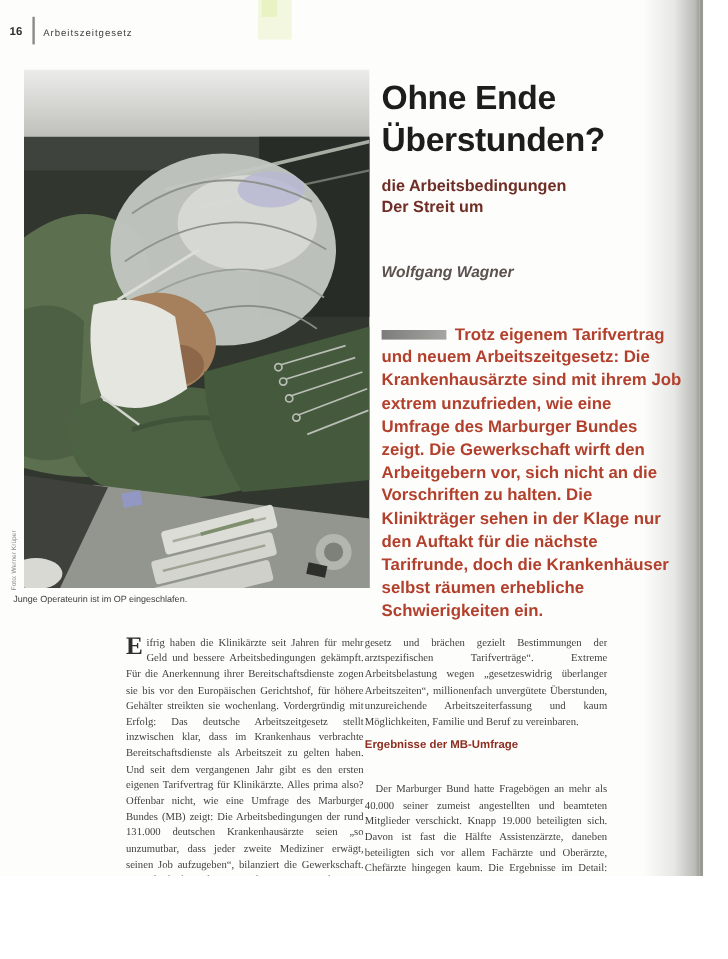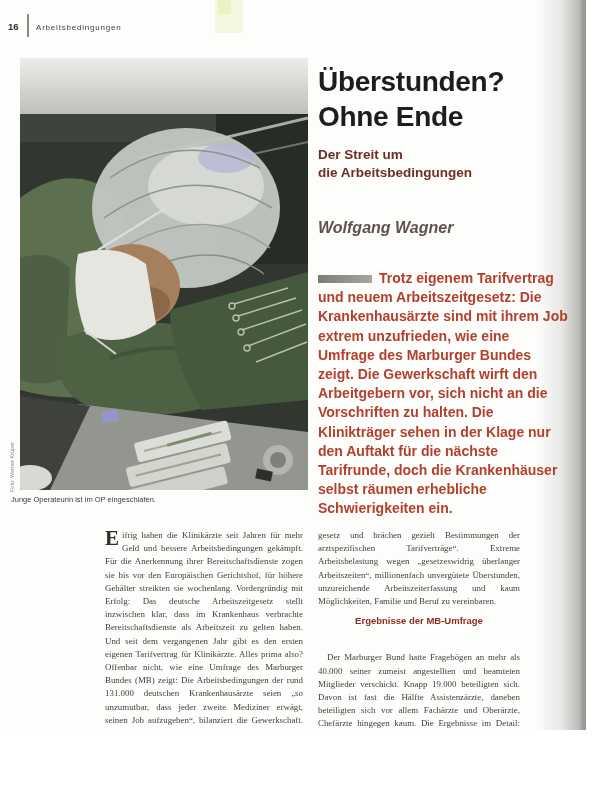--- a/index.html
+++ b/index.html
@@ -24,58 +24,58 @@
   .photo-credit{position:absolute;left:9px;top:408px;height:84px;width:8px;
     font-size:5.5px;color:#8a8a86;writing-mode:vertical-rl;transform:rotate(180deg);
     white-space:nowrap;overflow:hidden;}
   .caption{position:absolute;left:11px;top:495px;font-size:7.5px;color:#3c3c3a;}
 
   
   .title{position:absolute;left:318px;top:64px;font-size:28px;line-height:35px;
     font-weight:bold;color:#1d1d1b;letter-spacing:-.3px;}
   .subtitle{position:absolute;left:318px;top:146px;font-size:13.5px;line-height:17.5px;
     font-weight:bold;color:#6f2e25;}
-  .author{position:absolute;left:318px;top:219px;font-size:16px;font-weight:bold;
+  .author{position:absolute;left:318px;top:219px;font-size:13px;font-weight:bold;
     font-style:italic;color:#5c524e;}
 
   
   .intro{position:absolute;left:318px;top:269px;width:252px;font-size:14px;line-height:19.2px;
     font-weight:bold;color:#b2402c;text-align:left;}
   .intro-bar{display:inline-block;width:54px;height:8px;margin-right:7px;
     background:linear-gradient(to right,#7c7c7a,#a5a5a1);vertical-align:baseline;}
 
   
   .body-col{position:absolute;top:529px;font-family:"Liberation Serif",serif;
     font-size:8.9px;line-height:13.2px;color:#403f3b;text-align:justify;hyphens:auto;}
   .col-left{left:105px;width:198px;height:245px;overflow:hidden;}
-  .col-right{left:318px;width:202px;height:240px;overflow:hidden;}
+  .col-right{left:304px;width:202px;height:240px;overflow:hidden;}
   .dropcap{float:left;font-family:"Liberation Serif",serif;font-size:21px;line-height:17px;
     font-weight:bold;color:#2f2f2b;margin:1px 3px 0 0;}
   .col-heading{font-family:"Liberation Sans",sans-serif;font-size:9.5px;font-weight:bold;
-    color:#8c2d20;margin:6px 0 3px 0;text-align:center;}
+    color:#8c2d20;margin:6px 0 3px 0;text-align:left;}
   .para2{text-indent:9px;margin-top:24px;}
 
   
   .footer{position:absolute;left:310px;top:772px;width:183px;text-align:right;
     font-size:7px;color:#8b8b87;}
 </style>
 </head>
 <body>
 
 <div class="page">
 
   <div class="scan-shadow-right"></div>
   <div class="scan-edge"></div>
   <div class="scan-white"></div>
   <div class="smudge-outer"></div>
   <div class="smudge-core"></div>
 
   <div class="pagenum">16</div>
   <div class="head-divider"></div>
-  <div class="section-label">Arbeitsbedingungen</div>
+  <div class="section-label">Arbeitszeitgesetz</div>
 
   <div class="photo">
     <svg width="288" height="432" viewBox="0 0 288 432" xmlns="http://www.w3.org/2000/svg">
       <defs>
         <linearGradient id="gTop" x1="0" y1="0" x2="0" y2="1">
           <stop offset="0" stop-color="#ececea"></stop>
             <stop offset="1" stop-color="#bfbfbb"></stop>
         </linearGradient>
       </defs>
 
@@ -141,26 +141,26 @@
 
       <rect x="82" y="352" width="16" height="12" fill="#9297c4" transform="rotate(-10 90 358)"></rect>
 
       <ellipse cx="10" cy="420" rx="22" ry="13" fill="#d9d9d3"></ellipse>
     </svg>
   </div>
   <div class="photo-credit">Foto: Werner Krüper</div>
   <div class="caption">Junge Operateurin ist im OP eingeschlafen.</div>
 
   <div class="title">
+    <span style="display:block">Ohne Ende</span>
     <span style="display:block">Überstunden?</span>
-    <span style="display:block">Ohne Ende</span>
   </div>
   <div class="subtitle">
+    <span style="display:block">die Arbeitsbedingungen</span>
     <span style="display:block">Der Streit um</span>
-    <span style="display:block">die Arbeitsbedingungen</span>
   </div>
   <div class="author">Wolfgang Wagner</div>
 
   <div class="intro">
     <span class="intro-bar"></span><span>Trotz eigenem Tarifvertrag und neuem Arbeitszeitgesetz: Die Krankenhausärzte sind mit ihrem Job extrem unzufrieden, wie eine Umfrage des Marburger Bundes zeigt. Die Gewerkschaft wirft den Arbeitgebern vor, sich nicht an die Vorschriften zu halten. Die Klinikträger sehen in der Klage nur den Auftakt für die nächste Tarifrunde, doch die Krankenhäuser selbst räumen erhebliche Schwierigkeiten ein.</span>
   </div>
 
   <div class="body-col col-left">
     <span class="dropcap">E</span><span>ifrig haben die Klinikärzte seit Jahren für mehr Geld und bessere Arbeitsbedingungen gekämpft. Für die Anerkennung ihrer Bereitschaftsdienste zogen sie bis vor den Europäischen Gerichtshof, für höhere Gehälter streikten sie wochenlang. Vordergründig mit Erfolg: Das deutsche Arbeitszeitgesetz stellt inzwischen klar, dass im Krankenhaus verbrachte Bereitschaftsdienste als Arbeitszeit zu gelten haben. Und seit dem vergangenen Jahr gibt es den ersten eigenen Tarifvertrag für Klinikärzte. Alles prima also? Offenbar nicht, wie eine Umfrage des Marburger Bundes (MB) zeigt: Die Arbeitsbedingungen der rund 131.000 deutschen Krankenhausärzte seien „so unzumutbar, dass jeder zweite Mediziner erwägt, seinen Job aufzugeben“, bilanziert die Gewerkschaft. Die Klinikarbeitgeber verstießen „systematisch gegen das Arbeitszeit-</span>
   </div>

